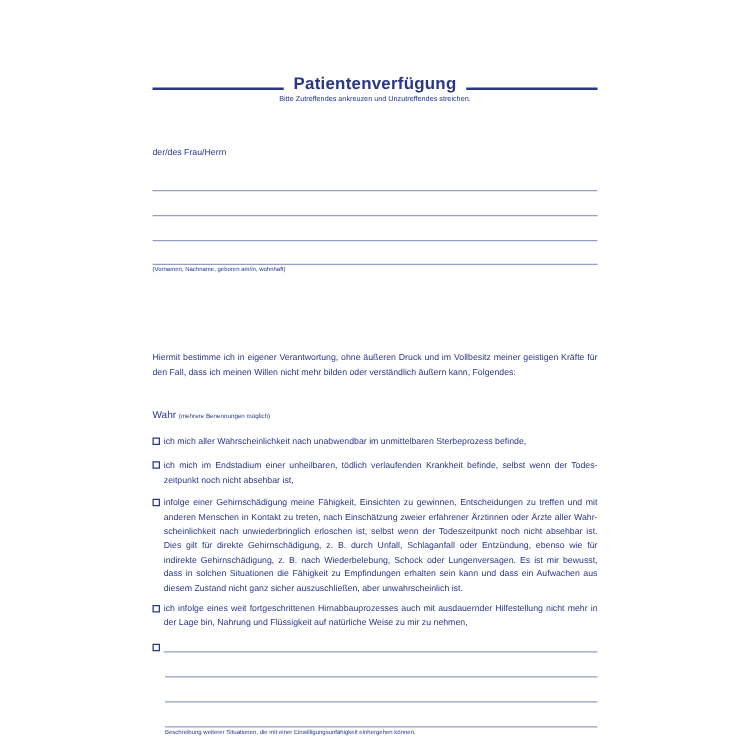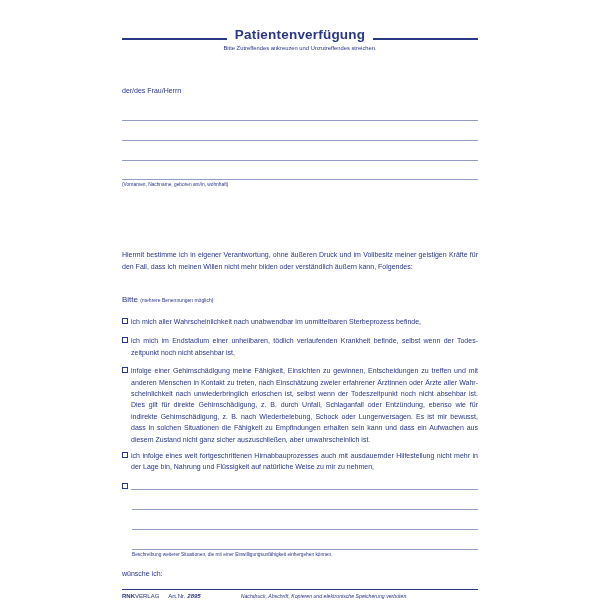--- a/index.html
+++ b/index.html
@@ -4,21 +4,21 @@
 <style>
   :root{
     --ink:#2a3787;
     --rule:#949dc4;
   }
   *{margin:0;padding:0;box-sizing:border-box;}
   html,body{width:600px;height:600px;background:#ffffff;overflow:hidden;}
   body{font-family:"Liberation Sans", sans-serif;color:var(--ink);}
   .sheet{width:356px;margin:0 auto;padding-top:27px;}
 
-  .title-row{display:flex;align-items:center;}
+  .title-row{display:flex;align-items:center;margin-top:32px;}
   .title-row .trule{flex:1;height:2px;background:var(--ink);position:relative;top:4px;}
   h1{font-size:13.5px;font-weight:bold;padding:0 8px;white-space:nowrap;letter-spacing:.2px;}
   .subtitle{text-align:center;font-size:5.8px;margin-top:3px;}
 
   .salutation{font-size:7px;margin-top:36px;}
 
   .wline{height:0;border-bottom:1.5px solid var(--rule);}
   .wl-1{margin-top:26px;}
   .wl-2{margin-top:19px;}
   .wl-3{margin-top:19px;}
@@ -70,21 +70,21 @@
 
   <div class="wline wl-1"></div>
   <div class="wline wl-2"></div>
   <div class="wline wl-3"></div>
   <div class="wline wl-4"></div>
   <div class="tiny">(Vornamen, Nachname, geboren am/in, wohnhaft)</div>
 
   <div class="intro">Hiermit bestimme ich in eigener Verantwortung, ohne äußeren Druck und im Vollbesitz meiner geistigen Kräfte für den Fall, dass ich meinen Willen nicht mehr bilden oder verständlich äußern kann, Folgendes:</div>
 
   <div class="when">
-    <span>Bitte</span>
+    <span>Wahr</span>
     <span class="note">(mehrere Benennungen möglich)</span>
   </div>
 
   <div class="cb-item">
     <span class="cb"></span>
     <span class="cb-text">ich mich aller Wahrscheinlichkeit nach unabwendbar im unmittelbaren Sterbeprozess befinde,</span>
   </div>
 
   <div class="cb-item m2">
     <span class="cb"></span>

